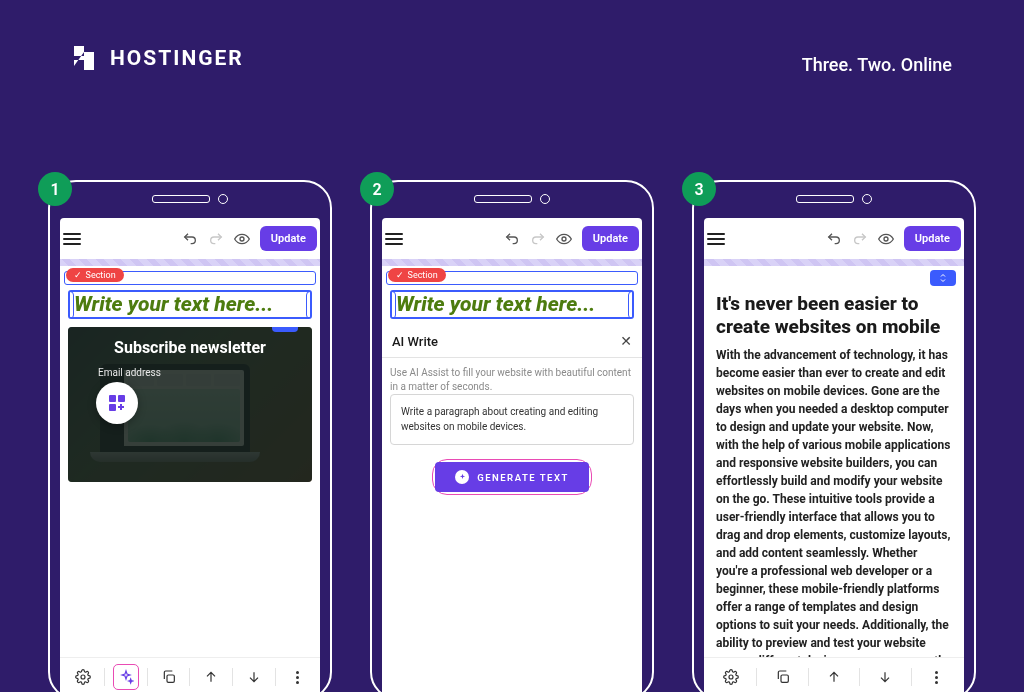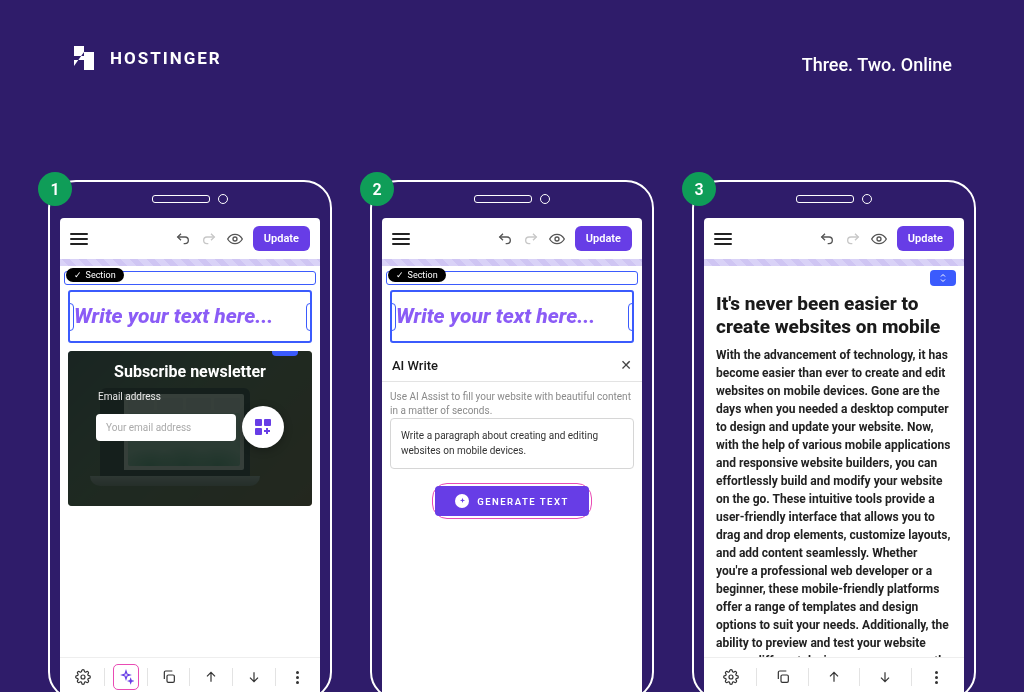--- a/index.html
+++ b/index.html
@@ -9,53 +9,53 @@
     height:692px;
     font-family:-apple-system,BlinkMacSystemFont,"Segoe UI",Roboto,Arial,sans-serif;
     position:relative;
     overflow:hidden;
     color:#fff;
   }
   
   .hdr{position:absolute;top:44px;left:72px;display:flex;align-items:center;gap:14px;}
   .logo-mark{width:24px;height:28px;position:relative;}
   .logo-mark svg{display:block;}
-  .brand{font-weight:700;font-size:17px;letter-spacing:2px;}
+  .brand{font-weight:700;font-size:21px;letter-spacing:2px;}
   .tagline{position:absolute;top:54px;right:72px;font-size:18px;font-weight:500;}
 
   
   .phones{position:absolute;top:180px;left:50px;right:50px;bottom:0;display:flex;gap:38px;justify-content:center;align-items:flex-start;}
   .phone-wrap{position:relative;width:284px;}
   .badge{position:absolute;top:-8px;left:-10px;width:34px;height:34px;border-radius:50%;background:#0f9d58;display:flex;align-items:center;justify-content:center;font-weight:600;font-size:16px;z-index:5;}
   .phone{width:284px;height:520px;border:2px solid #fff;border-radius:28px;position:relative;overflow:hidden;background:#2f1c6a;box-sizing:border-box;}
   .notch{position:absolute;top:12px;left:50%;transform:translateX(-50%);display:flex;align-items:center;gap:8px;}
   .speaker{width:56px;height:6px;border:1.5px solid #fff;border-radius:3px;}
   .cam{width:8px;height:8px;border:1.5px solid #fff;border-radius:50%;}
 
   .screen{position:absolute;top:36px;left:10px;right:10px;bottom:0;background:#fff;border-radius:4px 4px 0 0;color:#1a1a1a;overflow:hidden;display:flex;flex-direction:column;}
 
   
-  .toolbar{display:flex;align-items:center;justify-content:space-between;padding:8px 10px;}
+  .toolbar{display:flex;align-items:center;justify-content:space-between;padding:8px 3px;}
   .tb-left{display:flex;align-items:center;gap:8px;}
   .tb-right{display:flex;align-items:center;gap:10px;}
   .hamburger{width:18px;display:flex;flex-direction:column;gap:3px;cursor:pointer;}
   .hamburger span{height:2px;background:#222;border-radius:1px;}
   .ico{width:16px;height:16px;display:flex;align-items:center;justify-content:center;color:#555;cursor:pointer;}
   .ico.disabled{color:#c7c7c7;cursor:default;}
   .ico svg{width:16px;height:16px;stroke:currentColor;fill:none;stroke-width:2;}
   .btn-update{background:#673de6;color:#fff;font-size:11px;font-weight:600;padding:6px 11px;border-radius:6px;cursor:pointer;}
 
   .strip{height:7px;background:repeating-linear-gradient(45deg,#d9d2f7 0 6px,#cfc5f3 6px 12px);}
 
   
   .body{position:relative;flex:1;overflow:hidden;}
-  .section-tag{position:absolute;top:2px;left:6px;background:#000000;color:#fff;font-size:9px;padding:2px 8px;border-radius:9px;display:flex;align-items:center;gap:4px;z-index:3;}
+  .section-tag{position:absolute;top:2px;left:6px;background:#ef4444;color:#fff;font-size:9px;padding:2px 8px;border-radius:9px;display:flex;align-items:center;gap:4px;z-index:3;}
   .section-tag::before{content:"✓";font-size:9px;}
   .sel-box{position:absolute;top:5px;left:4px;right:4px;height:12px;border:1.5px solid #3b5bfd;border-radius:3px;z-index:2;}
-  .headline{position:relative;margin:24px 8px 0 8px;border:2px solid #3b5bfd;border-radius:3px;padding:12px 4px;font-size:21px;font-weight:800;font-style:italic;color:#8b5cf6;line-height:1.2;white-space:nowrap;overflow:hidden;}
+  .headline{position:relative;margin:24px 8px 0 8px;border:2px solid #3b5bfd;border-radius:3px;padding:0 4px;font-size:21px;font-weight:800;font-style:italic;color:#4d7c0f;line-height:1.2;white-space:nowrap;overflow:hidden;}
   .side-handle{position:absolute;width:8px;height:26px;background:#fff;border:1.5px solid #3b5bfd;border-radius:4px;top:50%;transform:translateY(-50%);}
   .side-handle.l{left:-6px;} .side-handle.r{right:-6px;}
 
   
   .hero{margin:8px 8px 0;position:relative;border-radius:4px;overflow:hidden;}
   .hero-img{height:155px;background:linear-gradient(135deg,#3a4a5a 0%,#5a6a55 40%,#7a5a40 100%);position:relative;}
   .laptop{position:absolute;left:22px;bottom:10px;width:170px;height:108px;}
   .laptop .lid{width:150px;height:88px;background:#1d2733;border-radius:6px 6px 0 0;margin:0 auto;padding:6px;box-sizing:border-box;}
   .lap-screen{width:100%;height:100%;background:#f3f5f9;border-radius:2px;display:flex;}
   .lap-side{width:18px;background:#1d2733;}
@@ -201,21 +201,20 @@
           </div>
           <div class="hero-over">
             <div class="resize-pill">
                   <svg viewBox="0 0 24 24">
                     <path d="M8 9l4-4 4 4M8 15l4 4 4-4"></path>
                   </svg>
                 </div>
             <div class="subhead">Subscribe newsletter</div>
             <div class="email-lbl">Email address</div>
             <div class="email-row">
-              <div class="email-inp">Your email address</div>
               <div class="fab">
                 <div class="fab-grid">
                       <span></span>
                       <span></span>
                       <span></span>
                       <span></span>
                     </div>
               </div>
             </div>
           </div>

